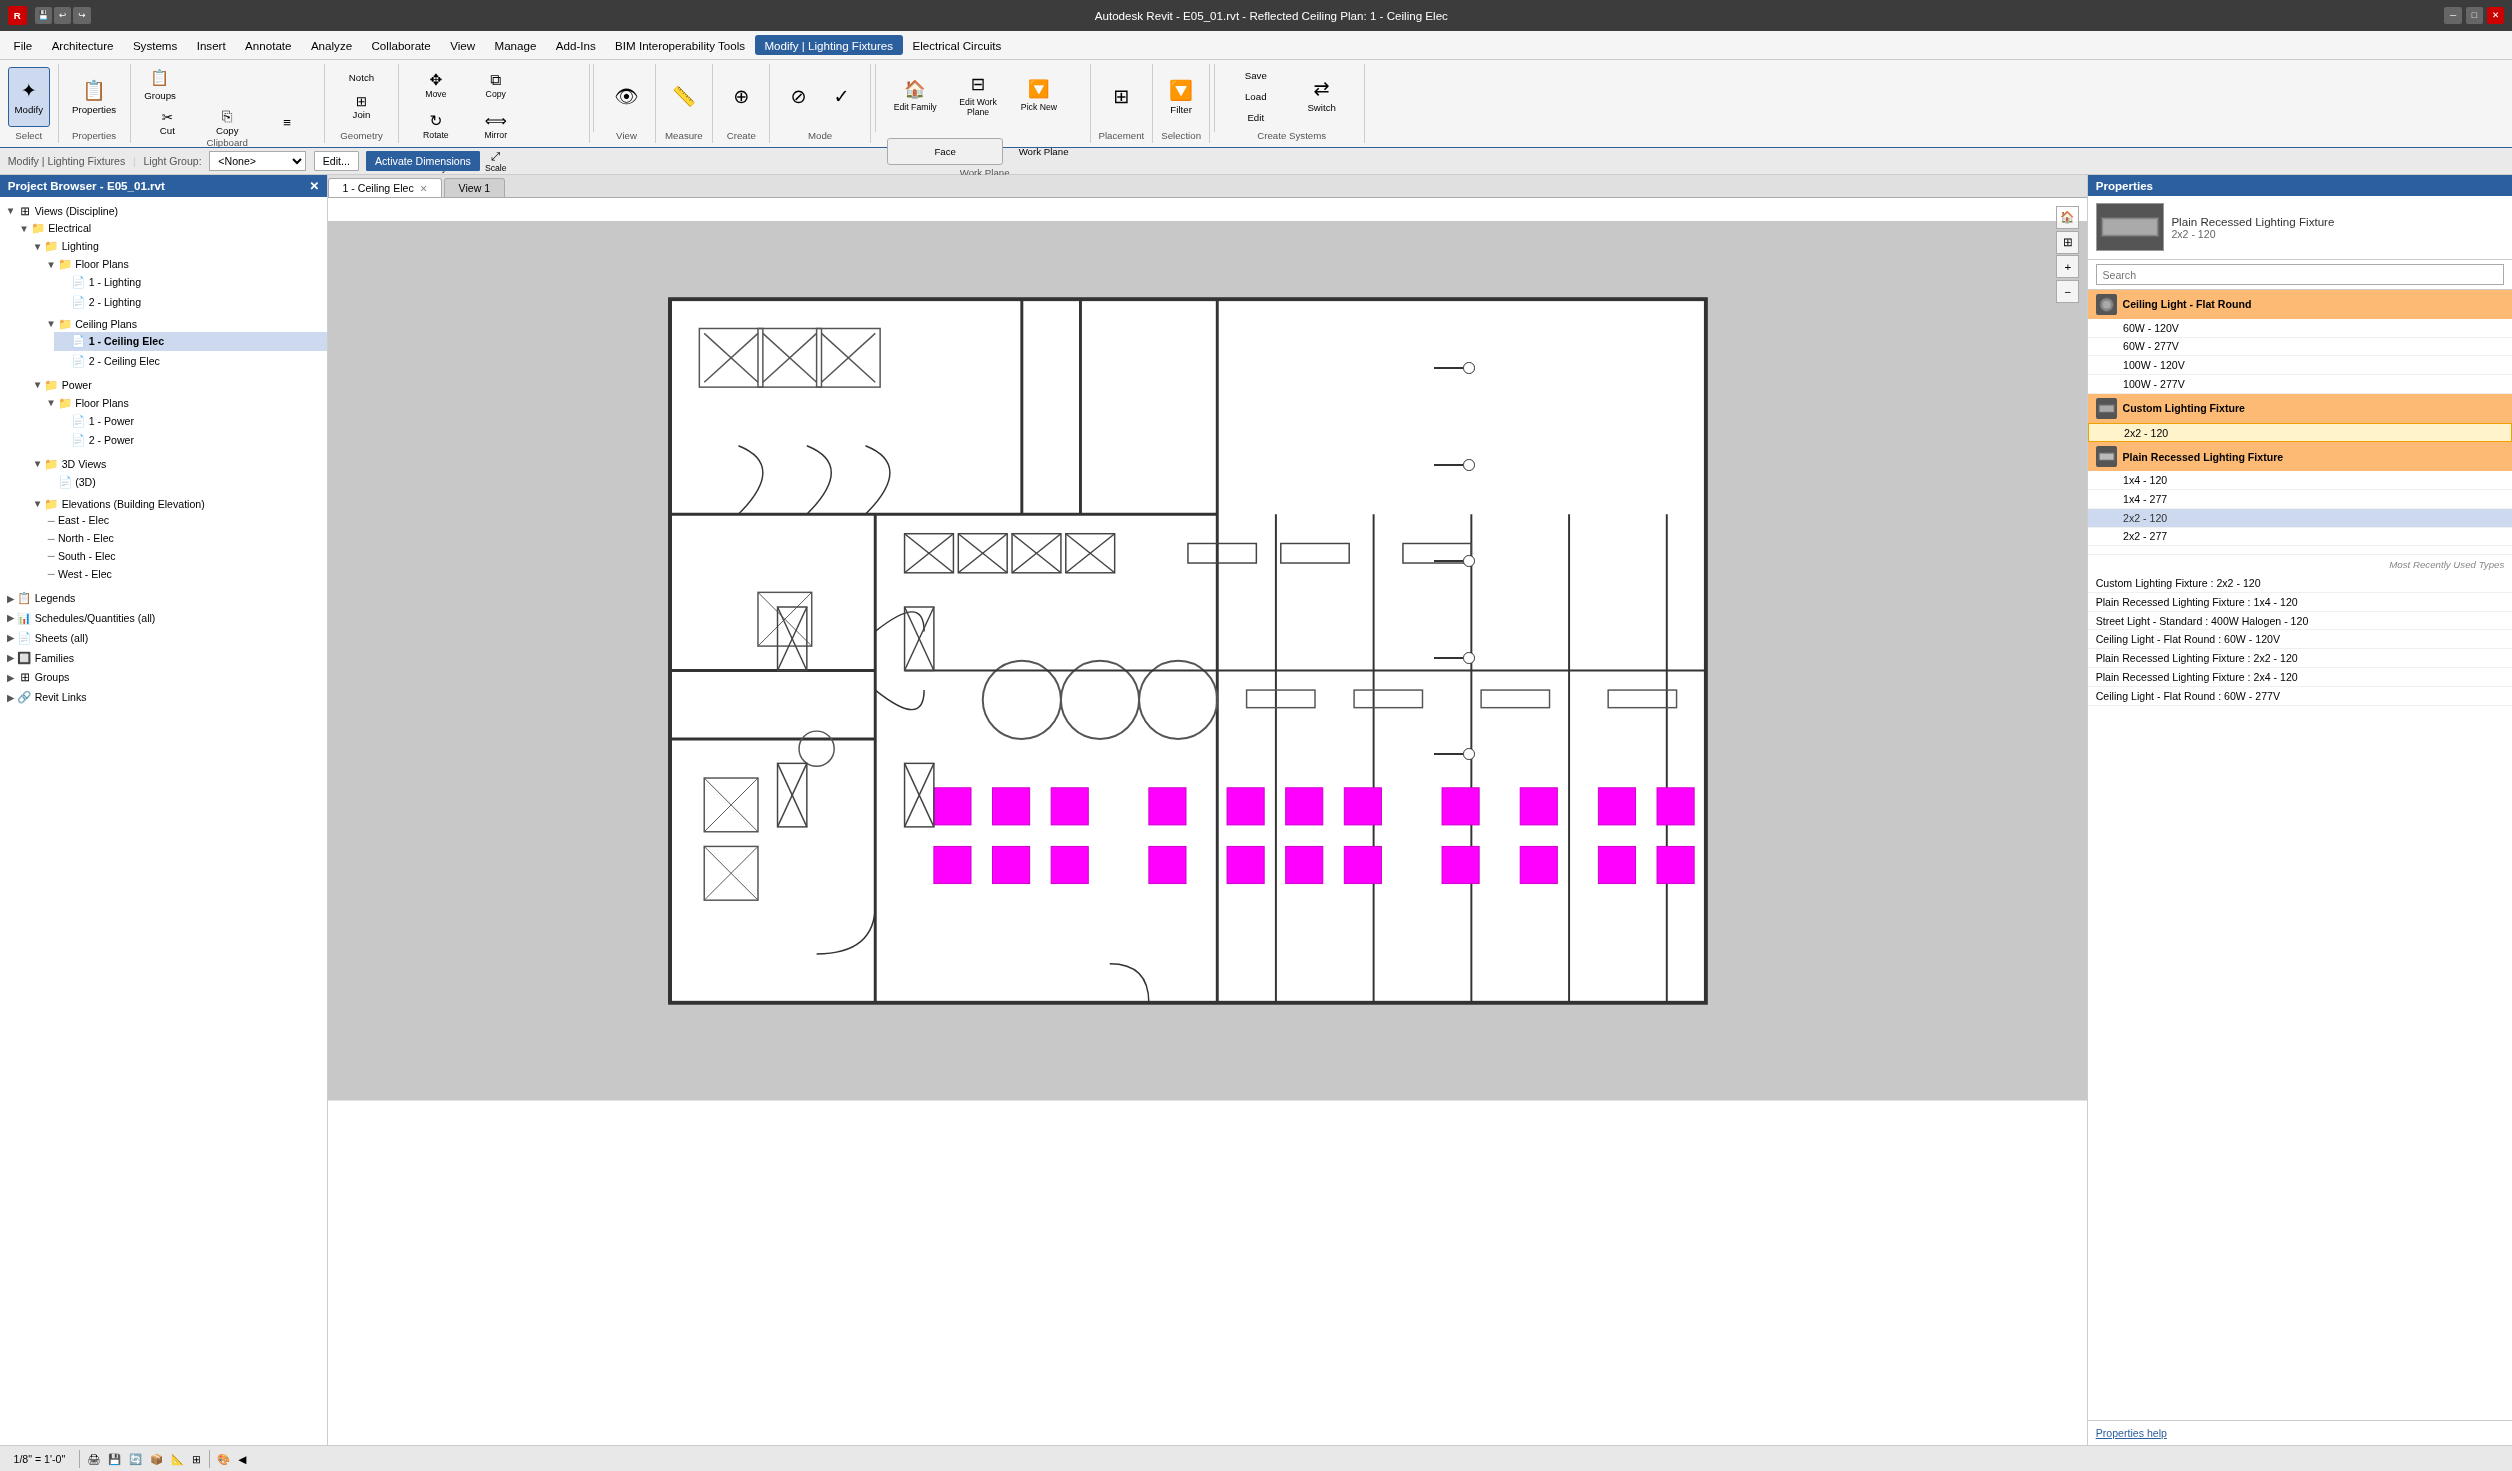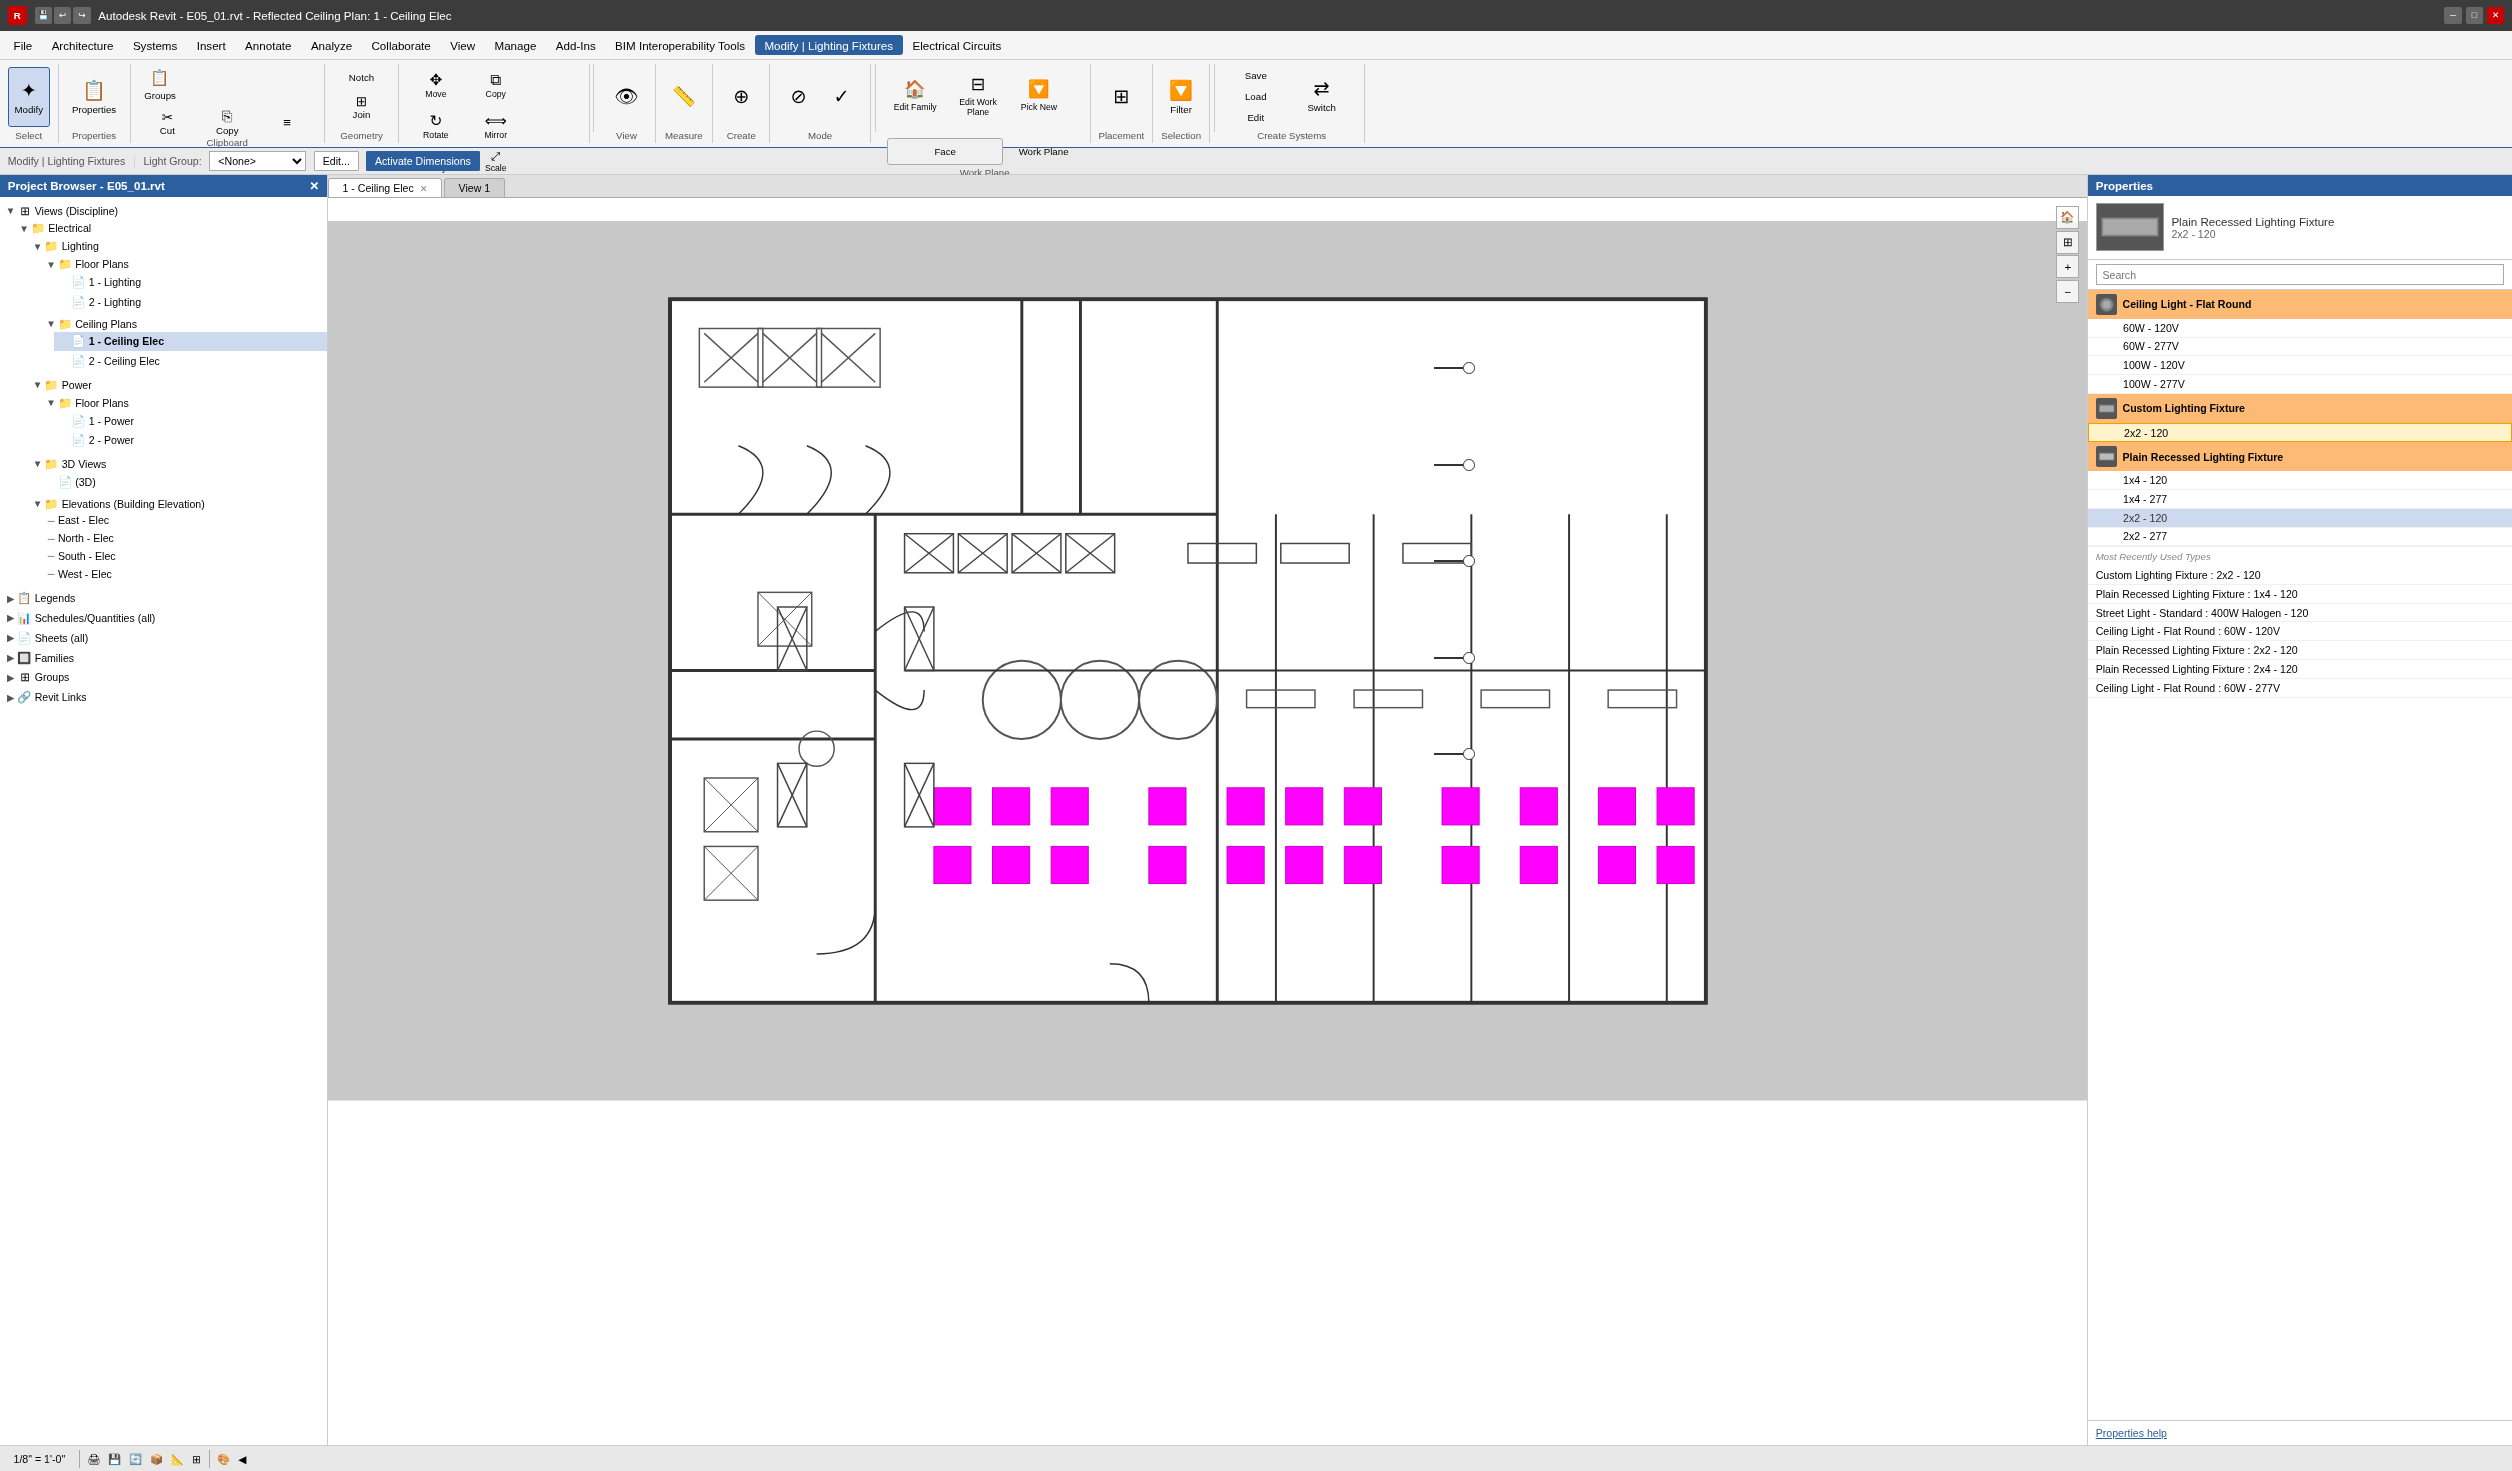--- a/index.html
+++ b/index.html
@@ -9,21 +9,21 @@
     #title-bar {
       height: 31px;
       background: #3c3c3c;
       display: flex;
       align-items: center;
       padding: 0 7.7px;
       color: #fff;
       font-size: 11.6px;
     }
     #title-bar .app-icon { width: 19.3px; height: 19.3px; background: #cc0000; border-radius: 1.9px; margin-right: 7.7px; display: flex; align-items: center; justify-content: center; color: #fff; font-weight: bold; font-size: 9.7px; }
-    #title-bar .title-text { flex: 1; text-align: left; font-size: 11.6px; }
+    #title-bar .title-text { flex: 1; text-align: center; font-size: 11.6px; }
     #title-bar .win-controls { display: flex; gap: 3.9px; }
     #title-bar .win-btn { width: 17.4px; height: 17.4px; background: #666; border-radius: 1.9px; display: flex; align-items: center; justify-content: center; font-size: 8.7px; cursor: pointer; color: #fff; }
     #title-bar .win-btn.close { background: #cc0000; }
 
     
     #menu-bar {
       height: 29px;
       background: #f5f5f5;
       display: flex;
       align-items: center;
@@ -289,22 +289,23 @@
       border-bottom: 1px solid #f0f0f0;
     }
     .type-sub-item.selected { background: #ccd9ef; border: 1px solid #2c5f9e; }
     .type-sub-item.highlighted { background: #dce6f7; }
 
     .recent-label {
       padding: 3.9px 7.7px;
       font-size: 9.7px;
       color: #888;
       font-style: italic;
-      text-align: left;
+      text-align: right;
       border-top: 1px solid #eee;
+      margin-top: 8px;
     }
     .recent-item {
       padding: 2.9px 7.7px;
       font-size: 10.6px;
       cursor: pointer;
       border-bottom: 1px solid #f0f0f0;
     }
 
     .properties-help {
       padding: 5.8px 7.7px;

